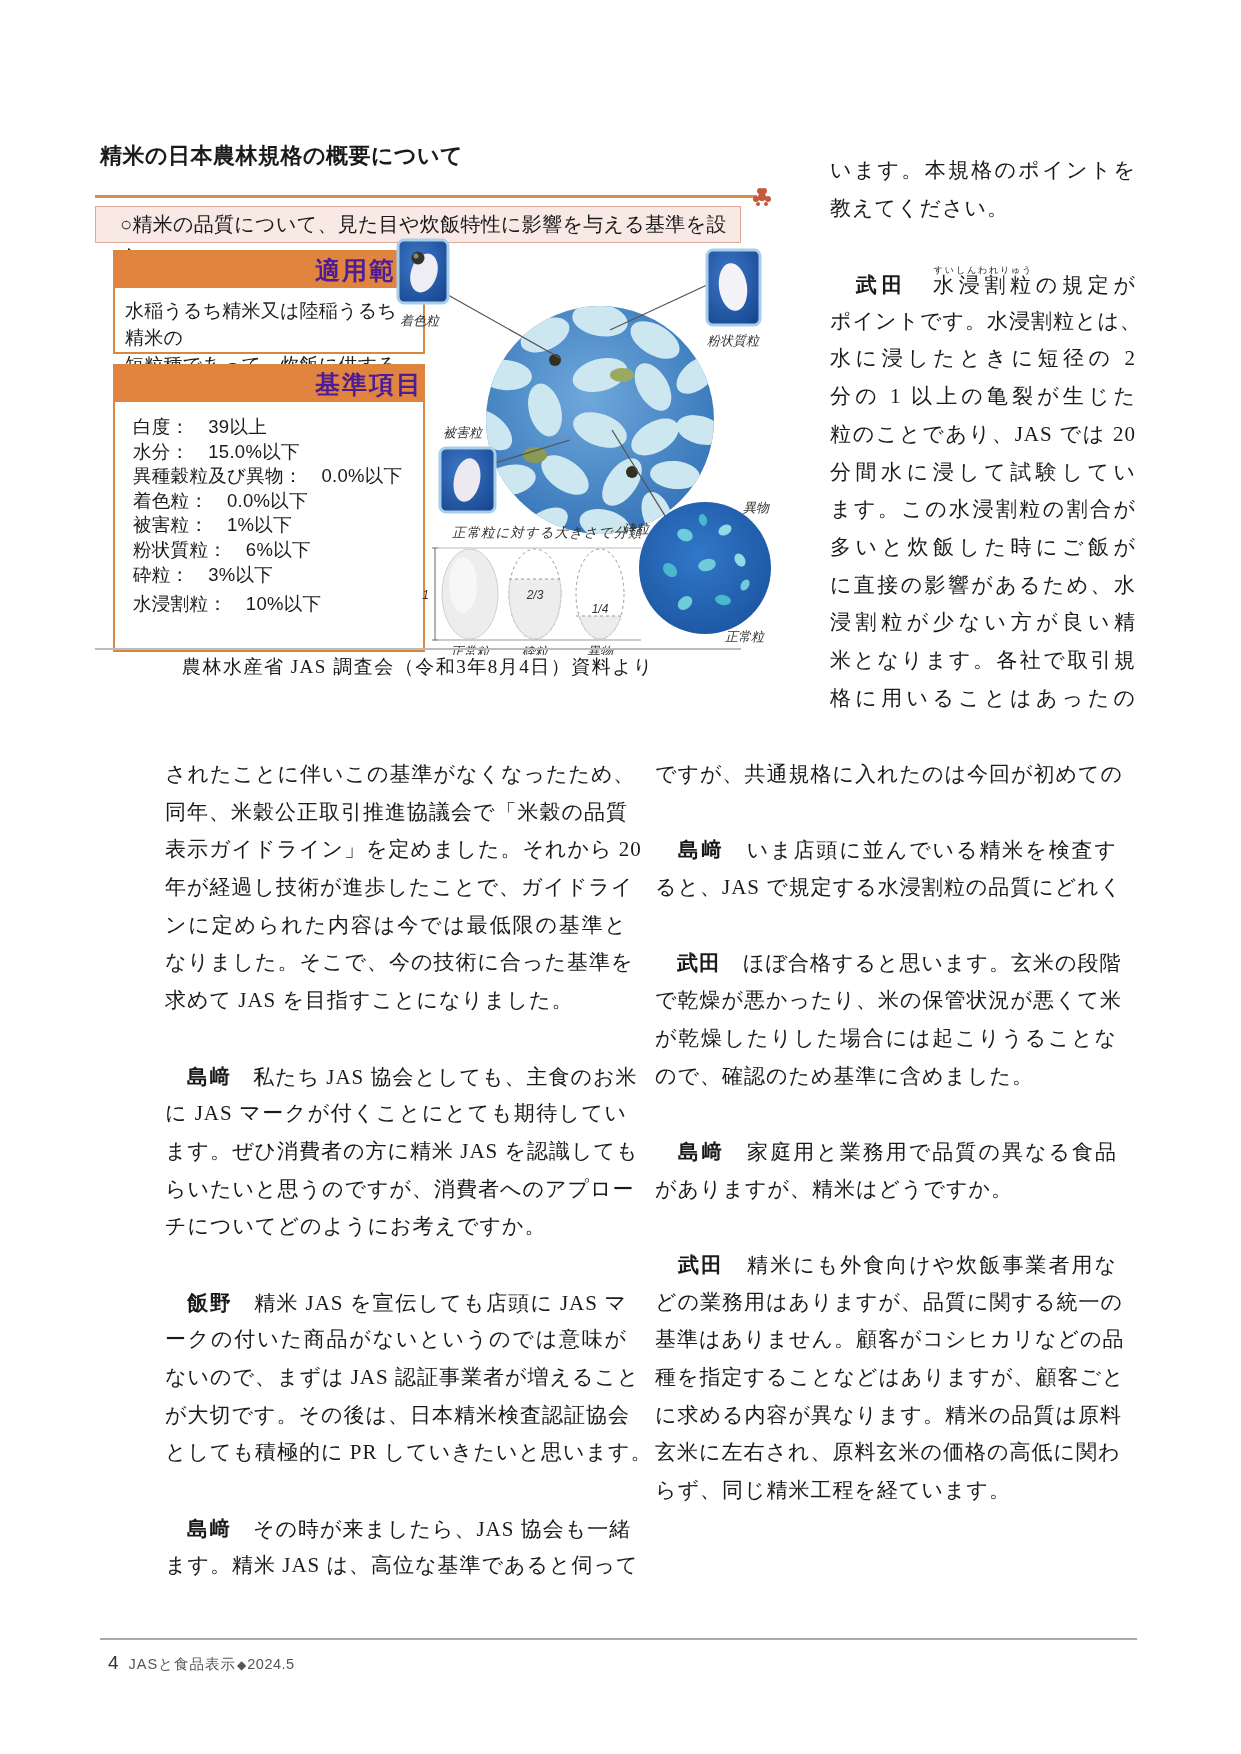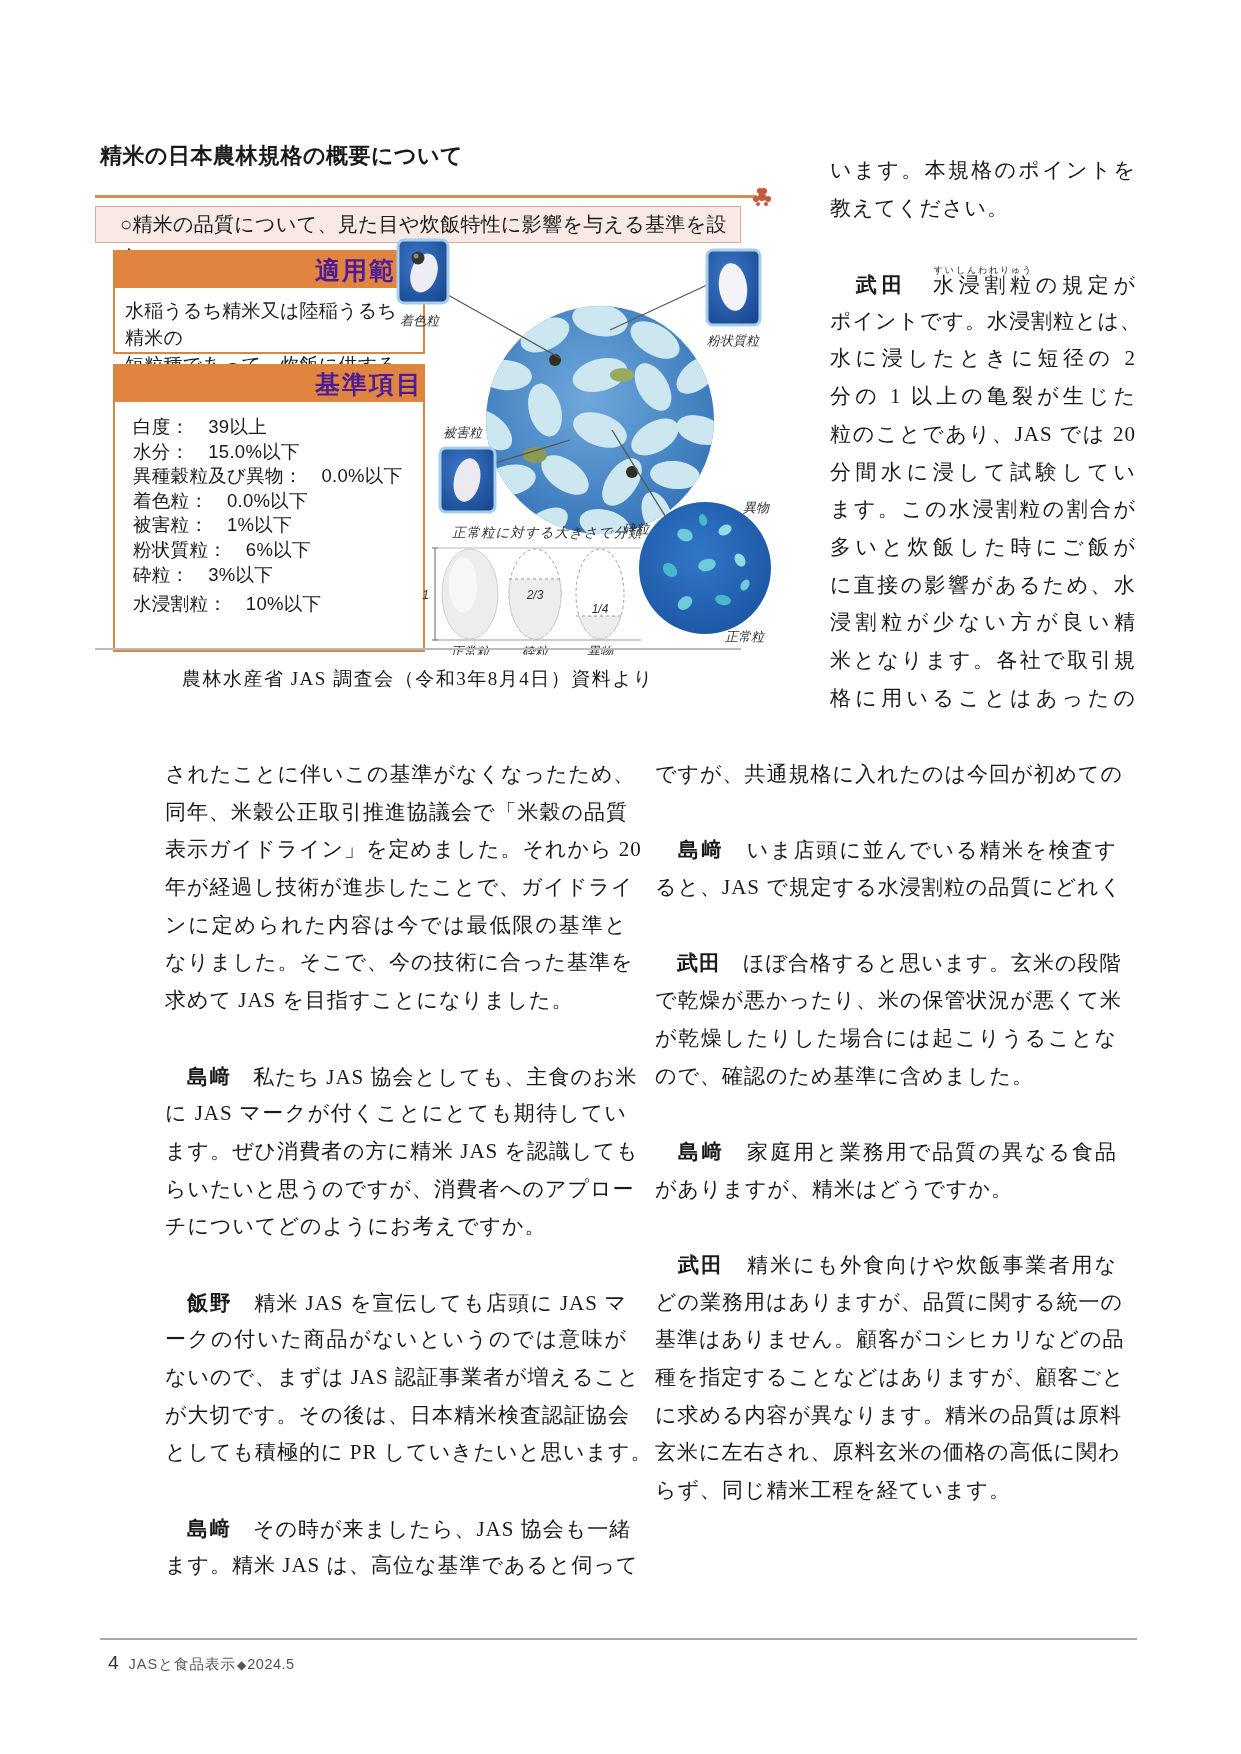--- a/index.html
+++ b/index.html
@@ -27,21 +27,21 @@
   .obox .hd{background:var(--accent-orange);color:#4c1d95;font-weight:bold;font-size:25px;text-align:right;
             letter-spacing:2px;height:36px;line-height:36px;}
   .scope-box{top:250px;height:104px;}
   .scope-box .bd{padding:9px 10px 0 10px;font-size:19px;line-height:27px;letter-spacing:.2px;}
   .criteria-box{top:364px;height:288px;}
   .criteria-box .bd{padding:13px 0 0 18px;font-size:18.5px;line-height:24.6px;letter-spacing:.3px;}
   .criteria-box .bd div:last-child{margin-top:5px;}
 
   .fig-svg{position:absolute;left:385px;top:225px;width:400px;height:430px;font-style:italic;}
   .fig-divider{position:absolute;left:95px;top:648px;width:646px;height:1.5px;background:#BBBBBB;}
-  .fig-caption{position:absolute;left:95px;top:654px;width:646px;text-align:center;font-size:19px;letter-spacing:1.5px;margin-top:12px;}
+  .fig-caption{position:absolute;left:95px;top:654px;width:646px;text-align:center;font-size:19px;letter-spacing:1.5px;}
 
   
   .textcol{position:absolute;font-size:21px;letter-spacing:1px;}
   .textcol .line{height:37.7px;line-height:37.7px;text-align:justify;text-align-last:justify;text-justify:inter-character;white-space:nowrap;}
   .textcol .line.end{text-align-last:left;}
   .col-top-right{left:830px;top:152px;width:306px;}
   .col-left{left:165px;top:756px;width:462px;}
   .col-right{left:655px;top:756px;width:462px;}
   .speaker{font-family:"Liberation Sans","DejaVu Sans",sans-serif;font-weight:bold;}
   ruby{ruby-position:over;}

